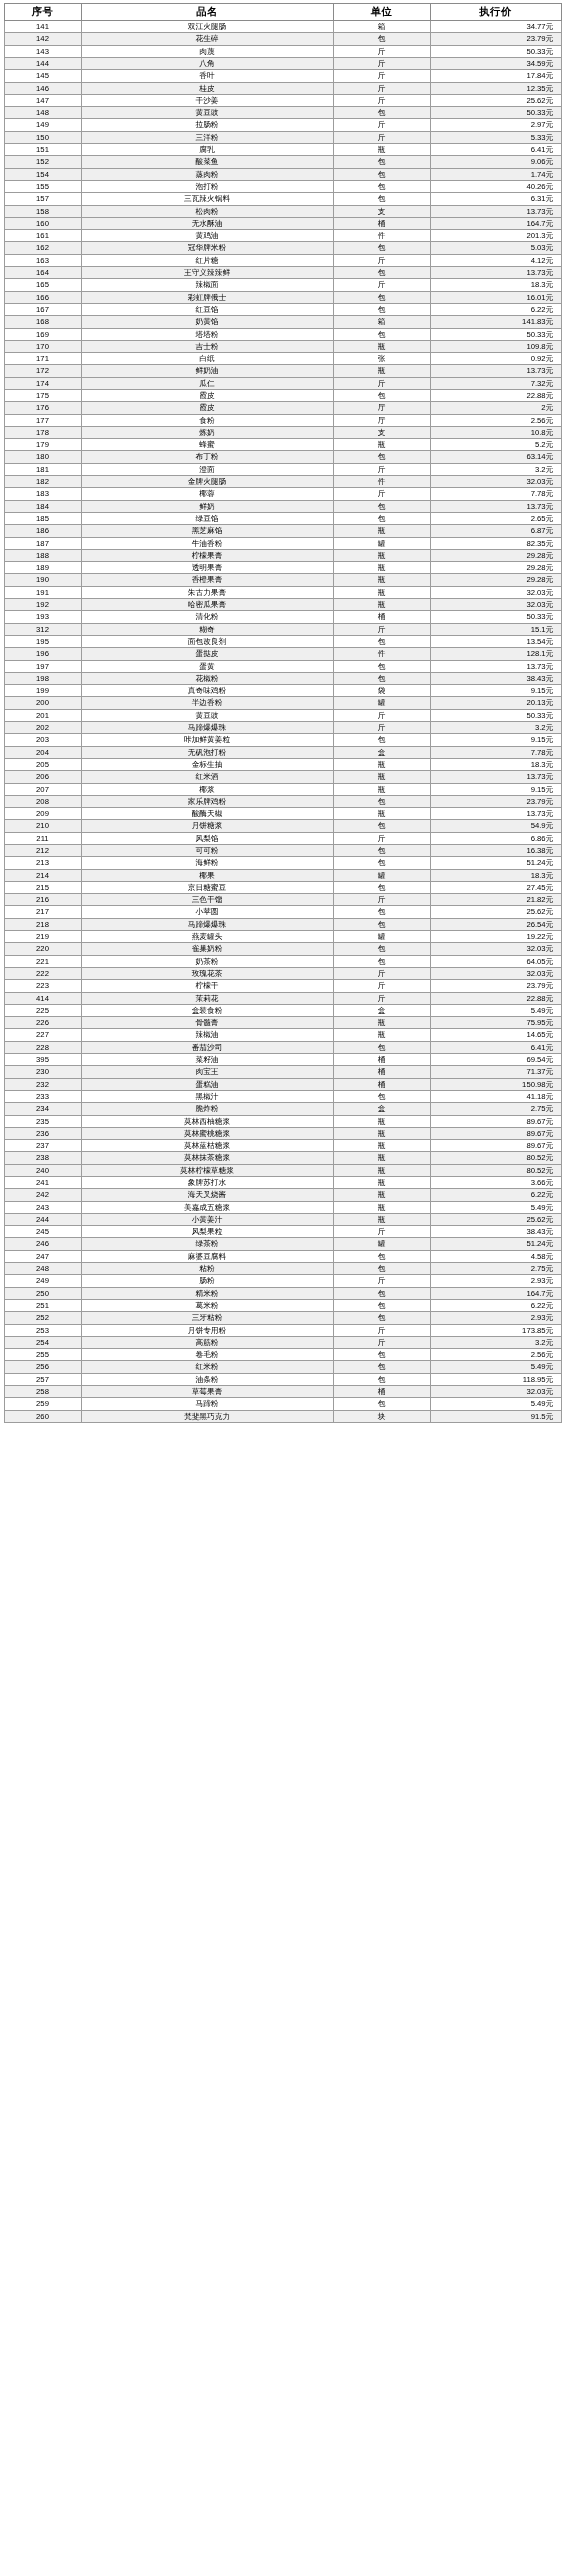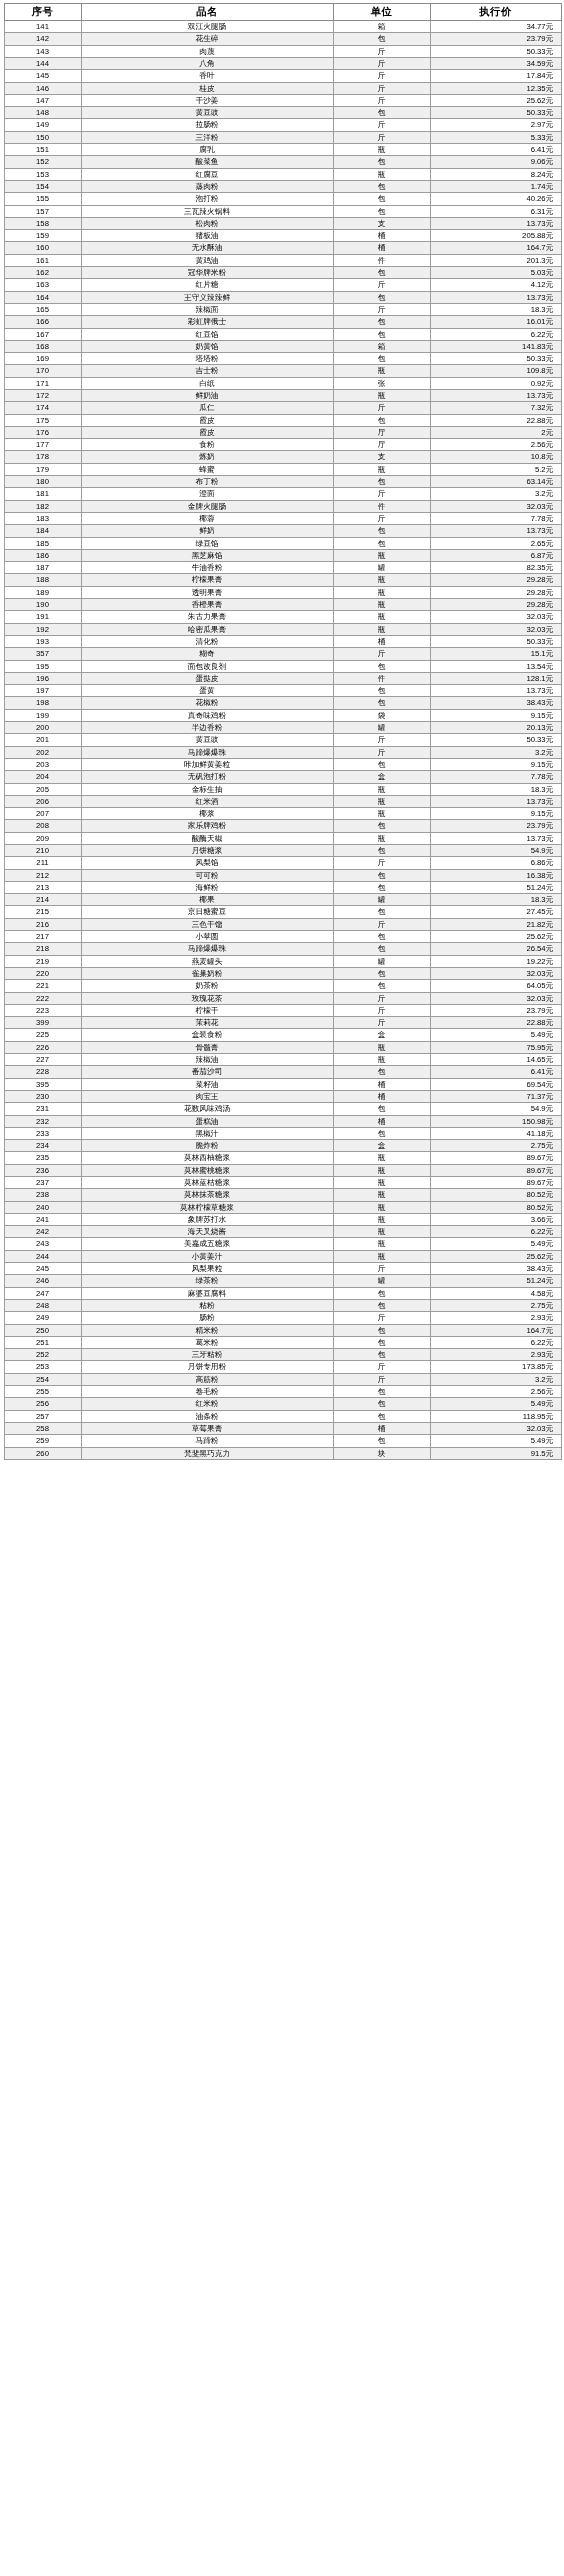--- a/index.html
+++ b/index.html
@@ -146,26 +146,20 @@
           <td>腐乳</td>
           <td>瓶</td>
           <td class="cell-price">6.41元</td>
         </tr>
         <tr class="row-even">
           <td>152</td>
           <td>酸菜鱼</td>
           <td>包</td>
           <td class="cell-price">9.06元</td>
         </tr>
-        <tr class="row-odd">
-          <td>153</td>
-          <td>红腐豆</td>
-          <td>瓶</td>
-          <td class="cell-price">8.24元</td>
-        </tr>
         <tr class="row-even">
           <td>154</td>
           <td>蒸肉粉</td>
           <td>包</td>
           <td class="cell-price">1.74元</td>
         </tr>
         <tr class="row-odd">
           <td>155</td>
           <td>泡打粉</td>
           <td>包</td>
@@ -176,26 +170,20 @@
           <td>三瓦辣火锅料</td>
           <td>包</td>
           <td class="cell-price">6.31元</td>
         </tr>
         <tr class="row-even">
           <td>158</td>
           <td>松肉粉</td>
           <td>支</td>
           <td class="cell-price">13.73元</td>
         </tr>
-        <tr class="row-odd">
-          <td>159</td>
-          <td>猪板油</td>
-          <td>桶</td>
-          <td class="cell-price">205.88元</td>
-        </tr>
         <tr class="row-even">
           <td>160</td>
           <td>无水酥油</td>
           <td>桶</td>
           <td class="cell-price">164.7元</td>
         </tr>
         <tr class="row-odd">
           <td>161</td>
           <td>黄鸡油</td>
           <td>件</td>
@@ -381,21 +369,21 @@
           <td>瓶</td>
           <td class="cell-price">32.03元</td>
         </tr>
         <tr class="row-odd">
           <td>193</td>
           <td>清化粉</td>
           <td>桶</td>
           <td class="cell-price">50.33元</td>
         </tr>
         <tr class="row-even">
-          <td>357</td>
+          <td>312</td>
           <td>糊奇</td>
           <td>斤</td>
           <td class="cell-price">15.1元</td>
         </tr>
         <tr class="row-odd">
           <td>195</td>
           <td>面包改良剂</td>
           <td>包</td>
           <td class="cell-price">13.54元</td>
         </tr>
@@ -561,21 +549,21 @@
           <td>斤</td>
           <td class="cell-price">32.03元</td>
         </tr>
         <tr class="row-odd">
           <td>223</td>
           <td>柠檬干</td>
           <td>斤</td>
           <td class="cell-price">23.79元</td>
         </tr>
         <tr class="row-even">
-          <td>399</td>
+          <td>414</td>
           <td>茉莉花</td>
           <td>斤</td>
           <td class="cell-price">22.88元</td>
         </tr>
         <tr class="row-odd">
           <td>225</td>
           <td>盒装食粉</td>
           <td>盒</td>
           <td class="cell-price">5.49元</td>
         </tr>
@@ -601,26 +589,20 @@
           <td>395</td>
           <td>菜籽油</td>
           <td>桶</td>
           <td class="cell-price">69.54元</td>
         </tr>
         <tr class="row-even">
           <td>230</td>
           <td>肉宝王</td>
           <td>桶</td>
           <td class="cell-price">71.37元</td>
-        </tr>
-        <tr class="row-odd">
-          <td>231</td>
-          <td>花数风味鸡汤</td>
-          <td>包</td>
-          <td class="cell-price">54.9元</td>
         </tr>
         <tr class="row-even">
           <td>232</td>
           <td>蛋糕油</td>
           <td>桶</td>
           <td class="cell-price">150.98元</td>
         </tr>
         <tr class="row-odd">
           <td>233</td>
           <td>黑椒汁</td>

